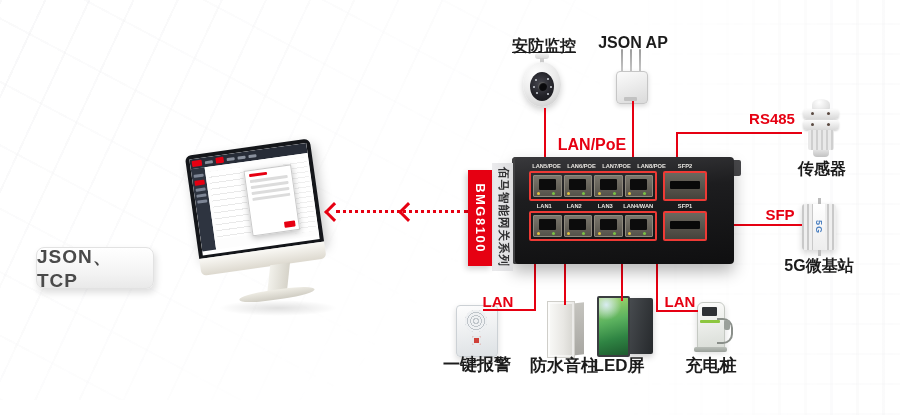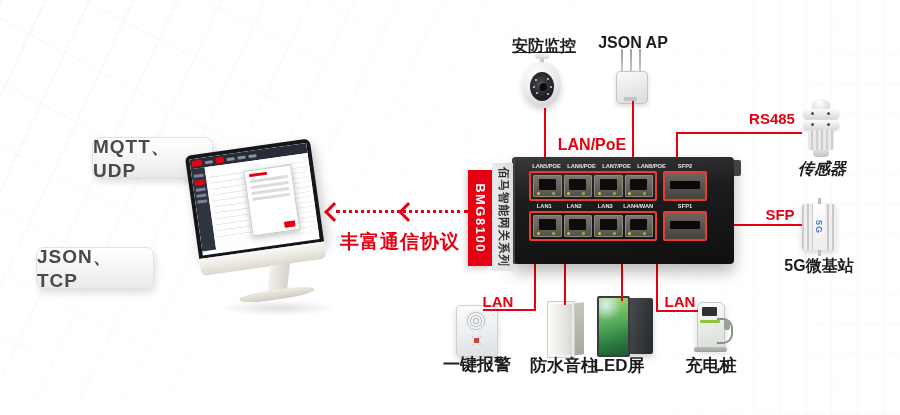--- a/index.html
+++ b/index.html
@@ -204,23 +204,20 @@
   .ch-gun { position:absolute; left:31px; top:20px; width:6px; height:10px; background:#9aa09a; border-radius:2px; }
   .ch-base { position:absolute; left:1px; top:47px; width:33px; height:5px; background:linear-gradient(#b9beb8,#9aa09a); border-radius:2px; }
 </style>
 </head>
 <body>
 
 <div class="stage">
   <div class="bg-left"></div>
   <div class="bg-right"></div>
 
-  <div class="proto-box pb1">
-    <span>MQTT、UDP</span>
-  </div>
   <div class="proto-box pb3">
     <span>JSON、TCP</span>
   </div>
 
   <div class="shadow" style="left:218px; top:300px; width:120px; height:16px;"></div>
   <div class="monitor">
     <div class="mon-frame">
       <div class="mon-ui">
         <div class="ui-top">
           <span class="ui-logo"></span>
@@ -254,21 +251,20 @@
       </div>
     </div>
     <div class="mon-chin"></div>
     <div class="mon-leg"></div>
     <div class="mon-foot"></div>
   </div>
 
   <div class="arrow-line"></div>
   <span class="chev chev1"></span>
   <span class="chev chev2"></span>
-  <div class="arrow-label">丰富通信协议</div>
 
   <div class="banner-series">
     <span class="vtext">佰马智能网关系列</span>
   </div>
   <div class="banner-model">
     <span class="vtext">BMG8100</span>
   </div>
 
   <div class="dev-tab" style="left:729px; top:160px;"></div>
   <div class="device">
@@ -315,21 +311,21 @@
   <div class="rline" style="left:656px; top:310px; width:42px; height:2px;"></div>
 
   <div class="rlabel" style="left:592px; top:136px; font-size:16px;">LAN/PoE</div>
   <div class="rlabel" style="left:772px; top:110px; font-size:15px;">RS485</div>
   <div class="rlabel" style="left:780px; top:206px; font-size:15px;">SFP</div>
   <div class="rlabel" style="left:498px; top:293px; font-size:15px;">LAN</div>
   <div class="rlabel" style="left:680px; top:293px; font-size:15px;">LAN</div>
 
   <div class="klabel" style="left:544px; top:36px; font-size:16px;text-decoration:underline;">安防监控</div>
   <div class="klabel" style="left:633px; top:34px; font-size:16px;">JSON AP</div>
-  <div class="klabel" style="left:822px; top:159px; font-size:16px;font-style:italic;">传感器</div>
+  <div class="klabel" style="left:822px; top:159px; font-size:16px;">传感器</div>
   <div class="klabel" style="left:819px; top:256px; font-size:16px;">5G微基站</div>
   <div class="klabel" style="left:477px; top:353px; font-size:17px;">一键报警</div>
   <div class="klabel" style="left:564px; top:354px; font-size:17px;">防水音柱</div>
   <div class="klabel" style="left:619px; top:354px; font-size:17px;">LED屏</div>
   <div class="klabel" style="left:711px; top:354px; font-size:17px;">充电桩</div>
 
   <div class="camera">
     <div class="cam-cap"></div>
     <div class="cam-stem"></div>
     <div class="cam-ball"></div>

